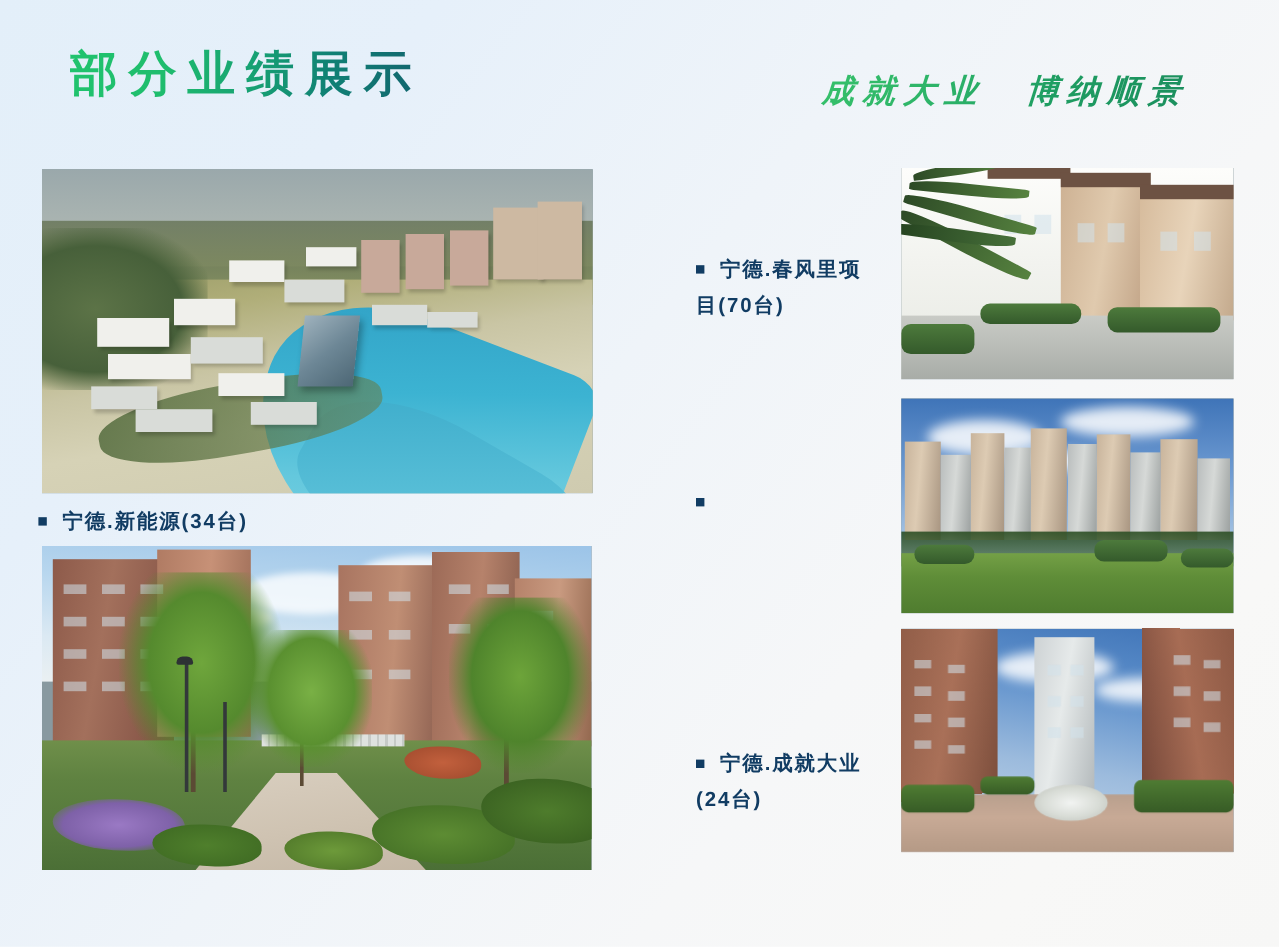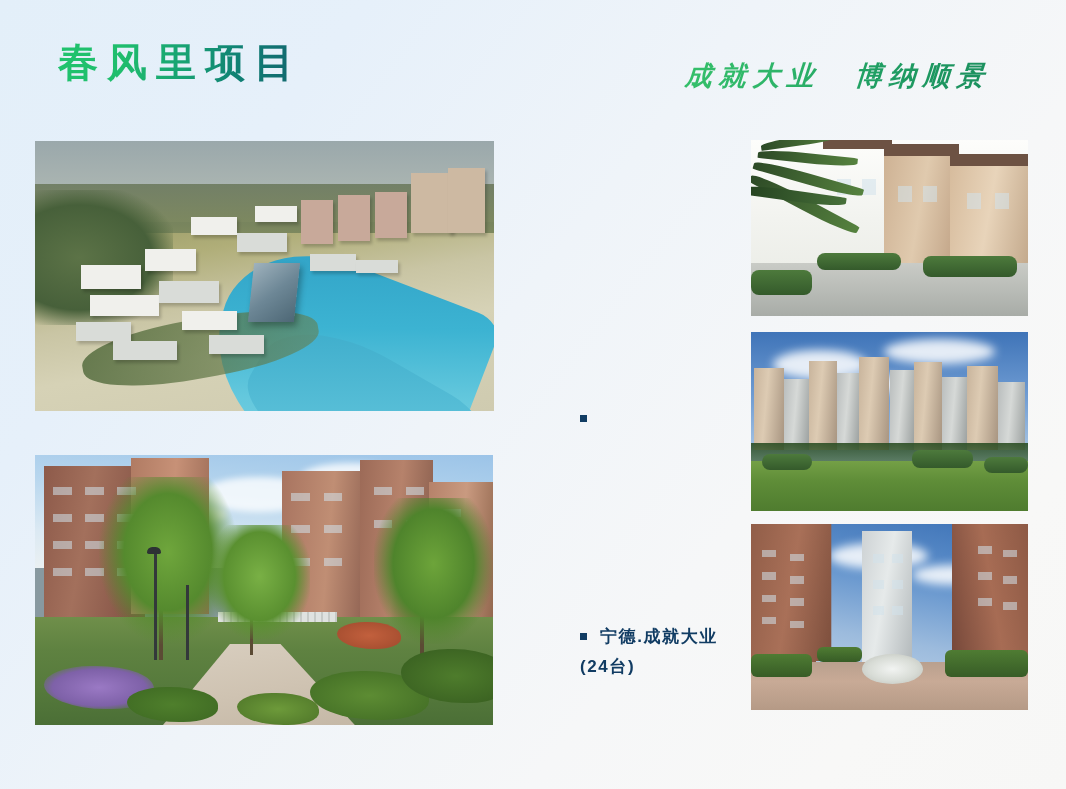--- a/index.html
+++ b/index.html
@@ -142,21 +142,21 @@
   .r3-fount{position:absolute;left:40%;top:70%;width:22%;height:16%;
     background:radial-gradient(ellipse at 50% 50%,#f2f4f2 0%,#d8dcd6 55%,#bcbfb8 100%);
     border-radius:50%;}
   .r3-green{position:absolute;background:linear-gradient(180deg,#4f7c33,#375c26);border-radius:6px;}
 </style>
 </head>
 <body>
 
 <div class="slide">
 
-  <div class="title">春风里项目</div>
+  <div class="title">部分业绩展示</div>
   <div class="slogan">成就大业　博纳顺景</div>
 
   <div class="photo" style="left:35px;top:141px;width:459px;height:270px;">
     <div class="ph-layer">
       <div class="p1-sky"></div>
       <div class="p1-hills"></div>
       <div class="p1-field"></div>
       <div class="p1-green-l"></div>
       <div class="p1-river"></div>
       <div class="p1-river2"></div>
@@ -175,20 +175,23 @@
       <div class="bld wht" style="left:48%;top:24%;width:9%;height:6%;"></div>
       <div class="bld rose" style="left:58%;top:22%;width:7%;height:16%;"></div>
       <div class="bld rose" style="left:66%;top:20%;width:7%;height:17%;"></div>
       <div class="bld rose" style="left:74%;top:19%;width:7%;height:17%;"></div>
       <div class="bld beige" style="left:82%;top:12%;width:9%;height:22%;"></div>
       <div class="bld beige" style="left:90%;top:10%;width:8%;height:24%;"></div>
       <div class="bld gry" style="left:60%;top:42%;width:10%;height:6%;"></div>
       <div class="bld gry" style="left:70%;top:44%;width:9%;height:5%;"></div>
       <div class="p1-tower"></div>
     </div>
+  </div>
+  <div class="cap" style="left:32px;top:420px;">
+    <span class="bullet"></span><span class="txt">宁德.新能源(34台)</span>
   </div>
 
   <div class="photo" style="left:35px;top:455px;width:458px;height:270px;">
     <div class="ph-layer">
       <div class="p2-sky"></div>
       <div class="p2-cloud" style="left:36%;top:8%;width:26%;height:13%;"></div>
       <div class="p2-cloud" style="left:58%;top:3%;width:22%;height:10%;"></div>
       <div class="p2-cloud" style="left:24%;top:18%;width:18%;height:8%;"></div>
 
       <div class="p2-blockA"></div>
@@ -242,20 +245,23 @@
 
       <div class="p2-bush" style="left:2%;top:78%;width:24%;height:16%;background:radial-gradient(ellipse,#9a79c4 0%,#7e61a8 60%,rgba(110,88,150,0) 85%);"></div>
       <div class="p2-bush" style="left:20%;top:86%;width:20%;height:13%;background:radial-gradient(ellipse,#4f7f2c,#3d6822);"></div>
       <div class="p2-bush" style="left:60%;top:80%;width:26%;height:18%;background:radial-gradient(ellipse,#5d8c33,#406b24);"></div>
       <div class="p2-bush" style="left:80%;top:72%;width:24%;height:20%;background:radial-gradient(ellipse,#4e7c2c,#365c1f);"></div>
       <div class="p2-bush" style="left:44%;top:88%;width:18%;height:12%;background:radial-gradient(ellipse,#6d9a3a,#4d7428);"></div>
       <div class="p2-bush" style="left:66%;top:62%;width:14%;height:10%;background:radial-gradient(ellipse,#c2603d,#a04a2d);"></div>
     </div>
   </div>
 
+  <div class="cap wrap" style="left:580px;top:210px;">
+    <span class="bullet"></span><span class="txt">宁德.春风里项目(70台)</span>
+  </div>
 
   <div class="photo" style="left:751px;top:140px;width:277px;height:176px;">
     <div class="ph-layer">
       <div class="r1-sky"></div>
       <div class="r1-bldL"></div>
       <div class="r1-bldM"></div>
       <div class="r1-bldR"></div>
       <div class="r1-roof" style="left:26%;top:-2%;width:25%;height:7%;"></div>
       <div class="r1-roof" style="left:48%;top:2%;width:27%;height:7%;"></div>
       <div class="r1-roof" style="left:72%;top:8%;width:29%;height:7%;"></div>

